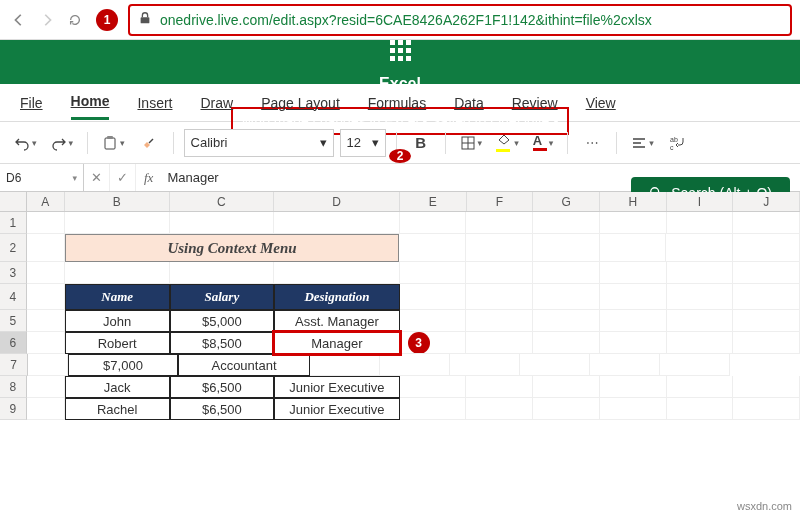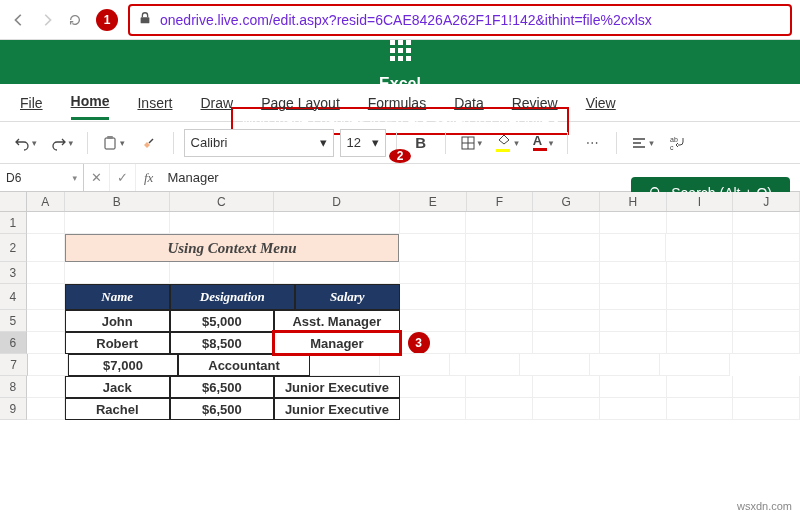--- a/index.html
+++ b/index.html
@@ -4,21 +4,21 @@
 <style>
 * { box-sizing: border-box; margin: 0; padding: 0; font-family: "Segoe UI", Arial, sans-serif; }
 body { background: #fff; width: 800px; height: 516px; overflow: hidden; font-size: 13px; color: #333; }
 
 
 .browser-bar { height: 40px; display: flex; align-items: center; padding: 0 8px; border-bottom: 1px solid #ddd; gap: 6px; }
 .nav-btn { width: 22px; height: 22px; display:flex; align-items:center; justify-content:center; color:#888; }
 .nav-btn svg { width: 14px; height: 14px; }
 .url-box { flex:1; display:flex; align-items:center; gap:8px; padding: 4px 8px; border:2px solid #d00000; border-radius:4px; height:32px; }
 .url-box .lock { color:#555; }
-.url-text { flex:1; font-size:14px; color:#6d28d9; white-space:nowrap; overflow:hidden; }
+.url-text { flex:1; font-size:14px; color:#15803d; white-space:nowrap; overflow:hidden; }
 
 
 .title-bar { background:#107c41; height:44px; display:flex; align-items:center; padding:0 10px; color:#fff; gap:14px;flex-direction:column; }
 .waffle-btn { width:26px; height:26px; display:flex; align-items:center; justify-content:center; }
 .waffle { display:grid; grid-template-columns:repeat(3,5px); grid-template-rows:repeat(3,5px); gap:3px; }
 .waffle div { background:#fff; width:5px; height:5px; }
 .brand { font-weight:600; font-size:16px; }
 .doc-title-wrap { border:2px solid #d00000; padding:4px 8px; display:flex; align-items:center; gap:4px; font-size:14px; }
 .doc-title-wrap .chev { font-size:11px; }
 .search-btn { margin-left:auto; background:#0b6a38; border-radius:4px; padding:8px 18px; display:flex; align-items:center; gap:8px; font-size:14px; }
@@ -53,21 +53,21 @@
 .corner { width:28px; border-right:1px solid #ccc; background:#f3f2f1; }
 .ch { border-right:1px solid #ddd; display:flex; align-items:center; justify-content:center; }
 .row { display:flex; height:22px; }
 .rh { width:28px; background:#f3f2f1; border-right:1px solid #ccc; border-bottom:1px solid #ddd; display:flex; align-items:center; justify-content:center; font-size:12px; color:#555; }
 .rh.sel { background:#d6d6d6; }
 .cell { border-right:1px solid #eee; border-bottom:1px solid #eee; display:flex; align-items:center; padding:0 4px; font-size:13px; overflow:hidden; white-space:nowrap; }
 
 
 .sheet-title { background:#fce4d6; color:#444; font-weight:600; font-size:15px; justify-content:center; border:1px solid #888 !important; font-style: italic; font-family: "Times New Roman", serif;}
 .thdr { background:#203864; color:#fff; font-weight:600; justify-content:center; border:1px solid #222 !important; font-style: italic; font-family: "Times New Roman", serif;}
-.tcell { justify-content:center; border:1px solid #222 !important; background:#fff;font-weight:bold; }
+.tcell { justify-content:center; border:1px solid #222 !important; background:#fff; }
 .sel-cell { outline:3px solid #d00000; outline-offset:-1px; z-index:5; position:relative; }
 
 
 .ann { position:absolute; width:22px; height:22px; background:#c00000; color:#fff; border-radius:50%; display:flex; align-items:center; justify-content:center; font-size:12px; font-weight:600; z-index:20; }
 
 .watermark { position:absolute; bottom:4px; right:8px; font-size:11px; color:#888; }
 </style>
 </head>
 <body>
 
@@ -287,22 +287,22 @@
       <div class="cell" style="width:70px"></div>
       <div class="cell" style="width:70px"></div>
       <div class="cell" style="width:70px"></div>
       <div class="cell" style="width:70px"></div>
     </div>
 
   <div class="row" style="height:26px">
       <div class="rh">4</div>
       <div class="cell" style="width:40px"></div>
       <div class="cell thdr" style="width:110px">Name</div>
+      <div class="cell thdr" style="width:110px">Salary</div>
       <div class="cell thdr" style="width:132px">Designation</div>
-      <div class="cell thdr" style="width:110px">Salary</div>
       <div class="cell" style="width:70px"></div>
       <div class="cell" style="width:70px"></div>
       <div class="cell" style="width:70px"></div>
       <div class="cell" style="width:70px"></div>
       <div class="cell" style="width:70px"></div>
       <div class="cell" style="width:70px"></div>
     </div>
 
   <div class="row">
       <div class="rh">5</div>

